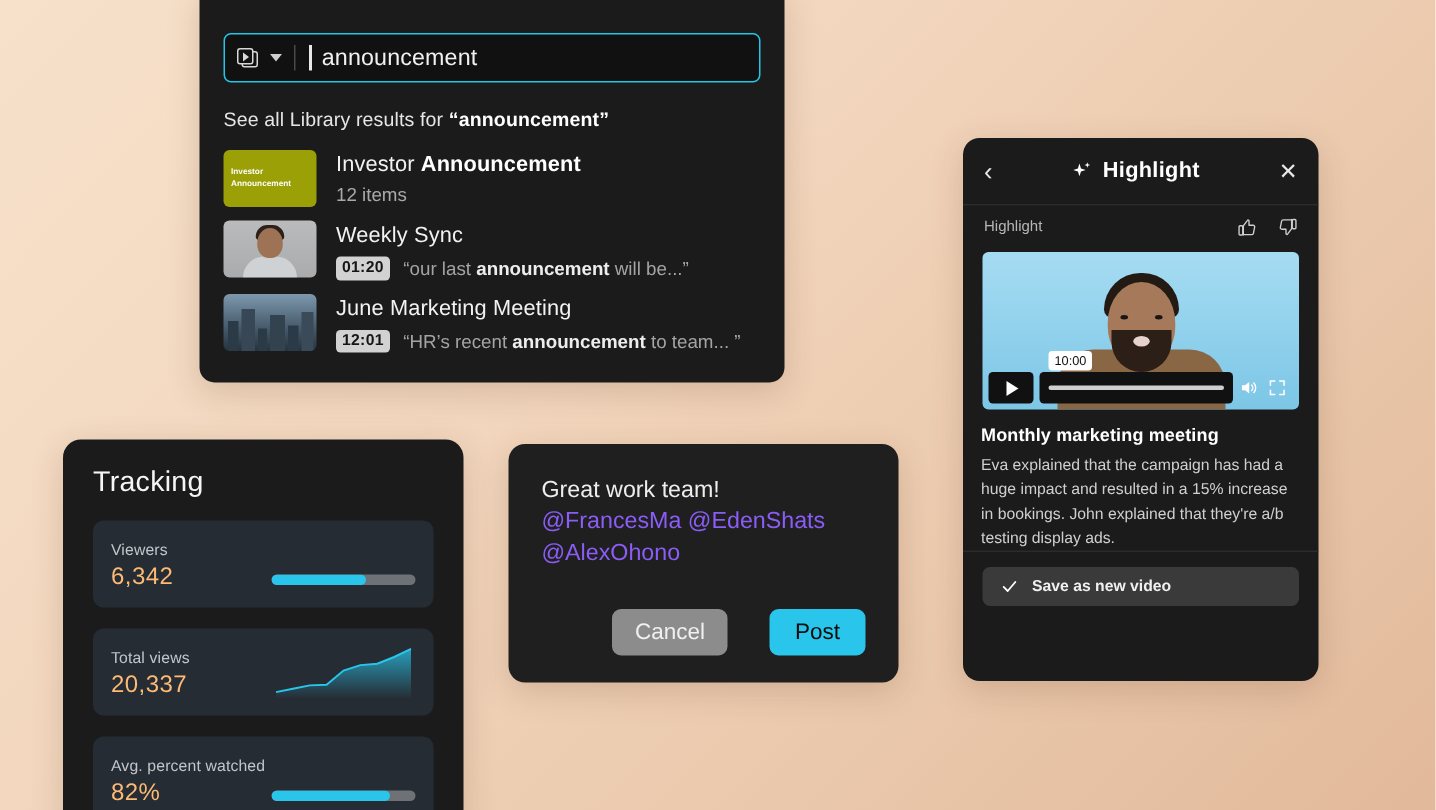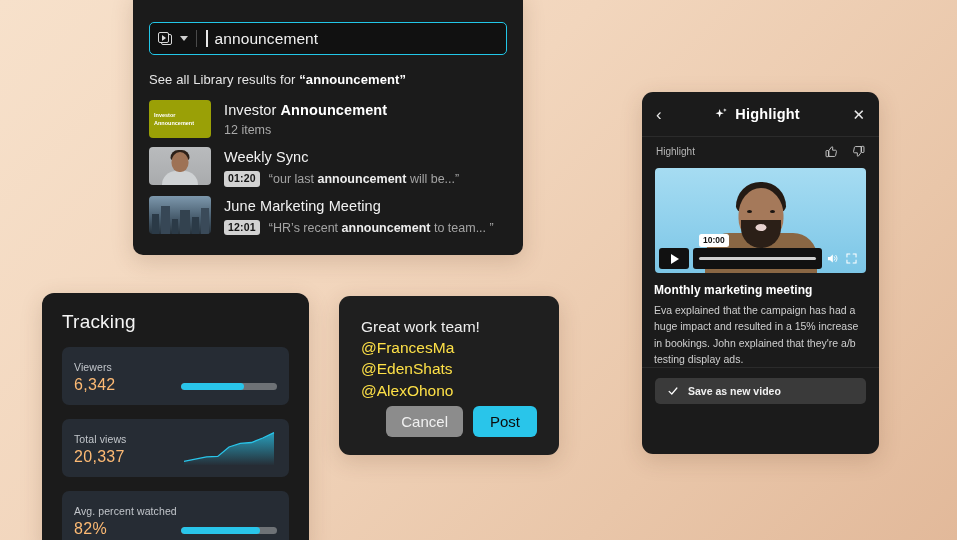--- a/index.html
+++ b/index.html
@@ -135,29 +135,29 @@
   .bar-track {
     width: 96px; height: 7px; border-radius: 4px; background: #6e7276; margin-bottom: 4px;
     position: relative; overflow: hidden;
   }
   .bar-fill { position: absolute; left: 0; top: 0; height: 100%; background: #29c5ea; border-radius: 4px; }
   .spark { width: 96px; height: 42px; margin-bottom: -2px; }
 
   
   #comment-panel {
     position: absolute; left: 339px; top: 296px;
-    width: 220px; height: 159px;
+    width: 260px; height: 159px;
     background: #1f1f1f; border-radius: 11px;
     padding: 20px 22px; box-shadow: 0 6px 22px rgba(90,50,25,.18);
   }
   #comment-text { color: #ededed; font-size: 15.5px; line-height: 1.37; }
-  .mention { color: #fde047; }
+  .mention { color: #8b5cf6; }
   #comment-actions {
     position: absolute; right: 22px; bottom: 18px;
-    display: flex; gap: 10px; align-items: center; padding-left: 40px;
+    display: flex; gap: 28px; align-items: center; padding-left: 40px;
   }
   #cancel-button {
     background: #8c8c8c; color: #f0f0f0; border: none;
     font-family: inherit; font-size: 15px;
     border-radius: 6px; padding: 7px 15px; cursor: pointer;
   }
   #post-button {
     background: #29c5ea; color: #0c0c0c; border: none;
     font-family: inherit; font-size: 15px;
     border-radius: 6px; padding: 7px 17px; cursor: pointer;
@@ -232,21 +232,21 @@
     border-top: 5px solid transparent; border-bottom: 5px solid transparent;
     margin-left: 2px;
   }
   #progress-wrap {
     flex: 1; height: 21px; background: #111; border-radius: 3px;
     display: flex; align-items: center; padding: 0 6px; position: relative;
   }
   #progress-track { width: 100%; height: 3px; background: #cfcfcf; border-radius: 2px; }
   #time-tooltip {
     position: absolute; left: 6px; top: -14px;
-    background: #fff; color: #111; font-size: 8.5px; font-weight: 700;
+    background: #fff; color: #111; font-size: 8.5px; font-weight: 400;
     padding: 2px 4px; border-radius: 2.5px; line-height: 1.1;
   }
   #vol-fs { display: flex; align-items: center; gap: 6px; padding-right: 4px; }
   #hl-body { padding: 10px 13px 0 12px; }
   #hl-vid-title { color: #fff; font-size: 12px; font-weight: 700; letter-spacing: .1px; }
   #hl-desc { color: #cfcfcf; font-size: 10.5px; line-height: 1.55; margin-top: 5px; }
   #hl-actions { padding: 10px 13px 0 13px; border-top: 1px solid #2b2b2b; }
   .hl-action {
     height: 26px; border-radius: 5px; display: flex; align-items: center;
     gap: 9px; padding: 0 12px; cursor: pointer; margin-bottom: 7px;

